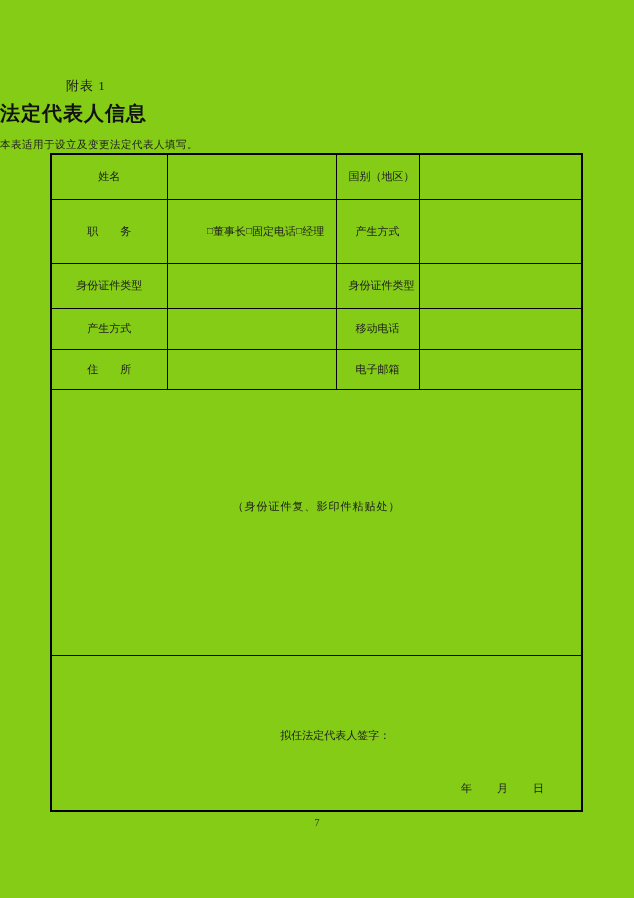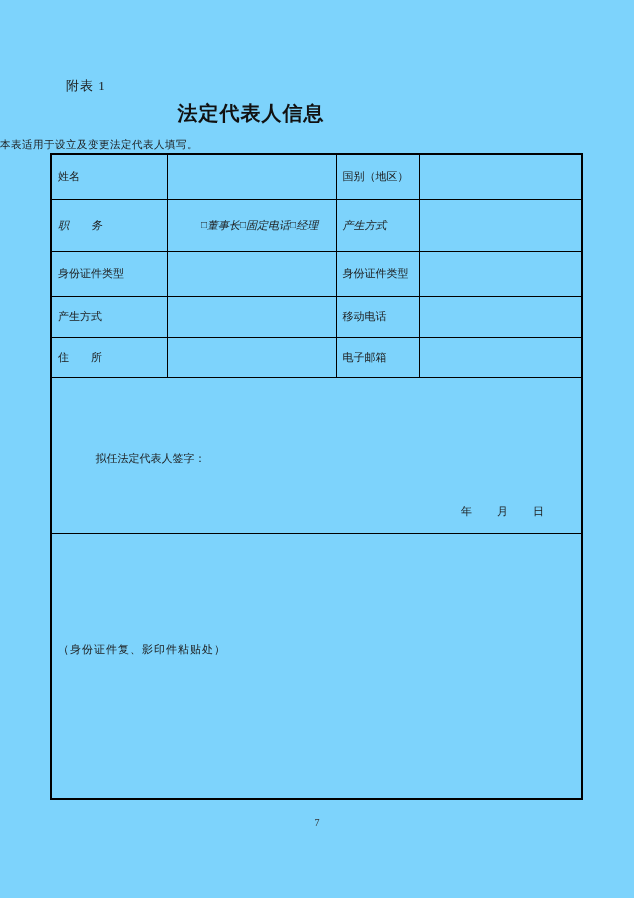--- a/index.html
+++ b/index.html
@@ -3,59 +3,58 @@
 <meta charset="utf-8">
 <style>
   * { margin: 0; padding: 0; box-sizing: border-box; }
   html, body { background: #ffffff; }
   body {
     width: 634px; height: 898px;
     position: relative;
     font-family: "Liberation Serif", "DejaVu Serif", serif;
     color: #1c1c1c;
   }
-  .page { position: absolute; inset: 0; width: 634px; height: 898px; background: #7dd3fc; }
+  .page { position: absolute; inset: 0; width: 634px; height: 898px; background: #84cc16; }
 
   .appendix-label {
     position: absolute; left: 66px; top: 77px;
     font-size: 13px; letter-spacing: 1px;
   }
   .doc-title {
     position: absolute; left: 0; top: 100px; width: 502px;
-    text-align: center;
     font-family: "Liberation Sans", "DejaVu Sans", sans-serif;
     font-weight: bold; font-size: 20px; letter-spacing: 1px;
     color: #111;
   }
   .doc-subtitle {
     position: absolute; left: 0; top: 138px; width: 634px;
     font-size: 10.5px; letter-spacing: 0.5px;
   }
 
   table.form-table {
     position: absolute; left: 50px; top: 153px;
     width: 533px;
     border-collapse: collapse; table-layout: fixed;
     border: 2px solid #000;
   }
   table.form-table td {
     border: 1px solid #000;
     font-size: 11px;
-    vertical-align: middle;
-    padding: 6px;
+    text-align: center; vertical-align: middle;
+    padding: 12px;
     overflow: hidden;
     white-space: pre;
   }
   .col-label1 { width: 116px; }
   .col-value1 { width: 169px; }
   .col-label2 { width: 83px; }
   .col-value2 { width: 163px; }
 
   tr.r1 { height: 45px; }
-  tr.r2 { height: 42px; font-style: italic; }
+  tr.r2 { height: 42px; }
   tr.r3 { height: 45px; margin-top: 36px; }
   tr.r4 { height: 41px; }
   tr.r5 { height: 40px; margin-top: 44px; }
 
   td.photo-cell {
     height: 266px;
     vertical-align: middle;
   }
   .photo-hint { position: relative; top: -16px; font-size: 11px; letter-spacing: 1px; }
 
@@ -123,28 +122,28 @@
         <td>移动电话</td>
         <td></td>
       </tr>
       <tr class="r5">
         <td>住　　所</td>
         <td></td>
         <td>电子邮箱</td>
         <td></td>
       </tr>
       <tr>
+        <td class="photo-cell" colspan="4">
+          <div class="photo-hint">（身份证件复、影印件粘贴处）</div>
+        </td>
+      </tr>
+      <tr>
         <td class="signature-cell" colspan="4">
           <span class="signature-label">拟任法定代表人签字：</span>
           <span class="date-line">年　　月　　日</span>
-        </td>
-      </tr>
-      <tr>
-        <td class="photo-cell" colspan="4">
-          <div class="photo-hint">（身份证件复、影印件粘贴处）</div>
         </td>
       </tr>
     </tbody>
   </table>
 
   <div class="page-number">7</div>
 
 </div>
 
 </body></html>

